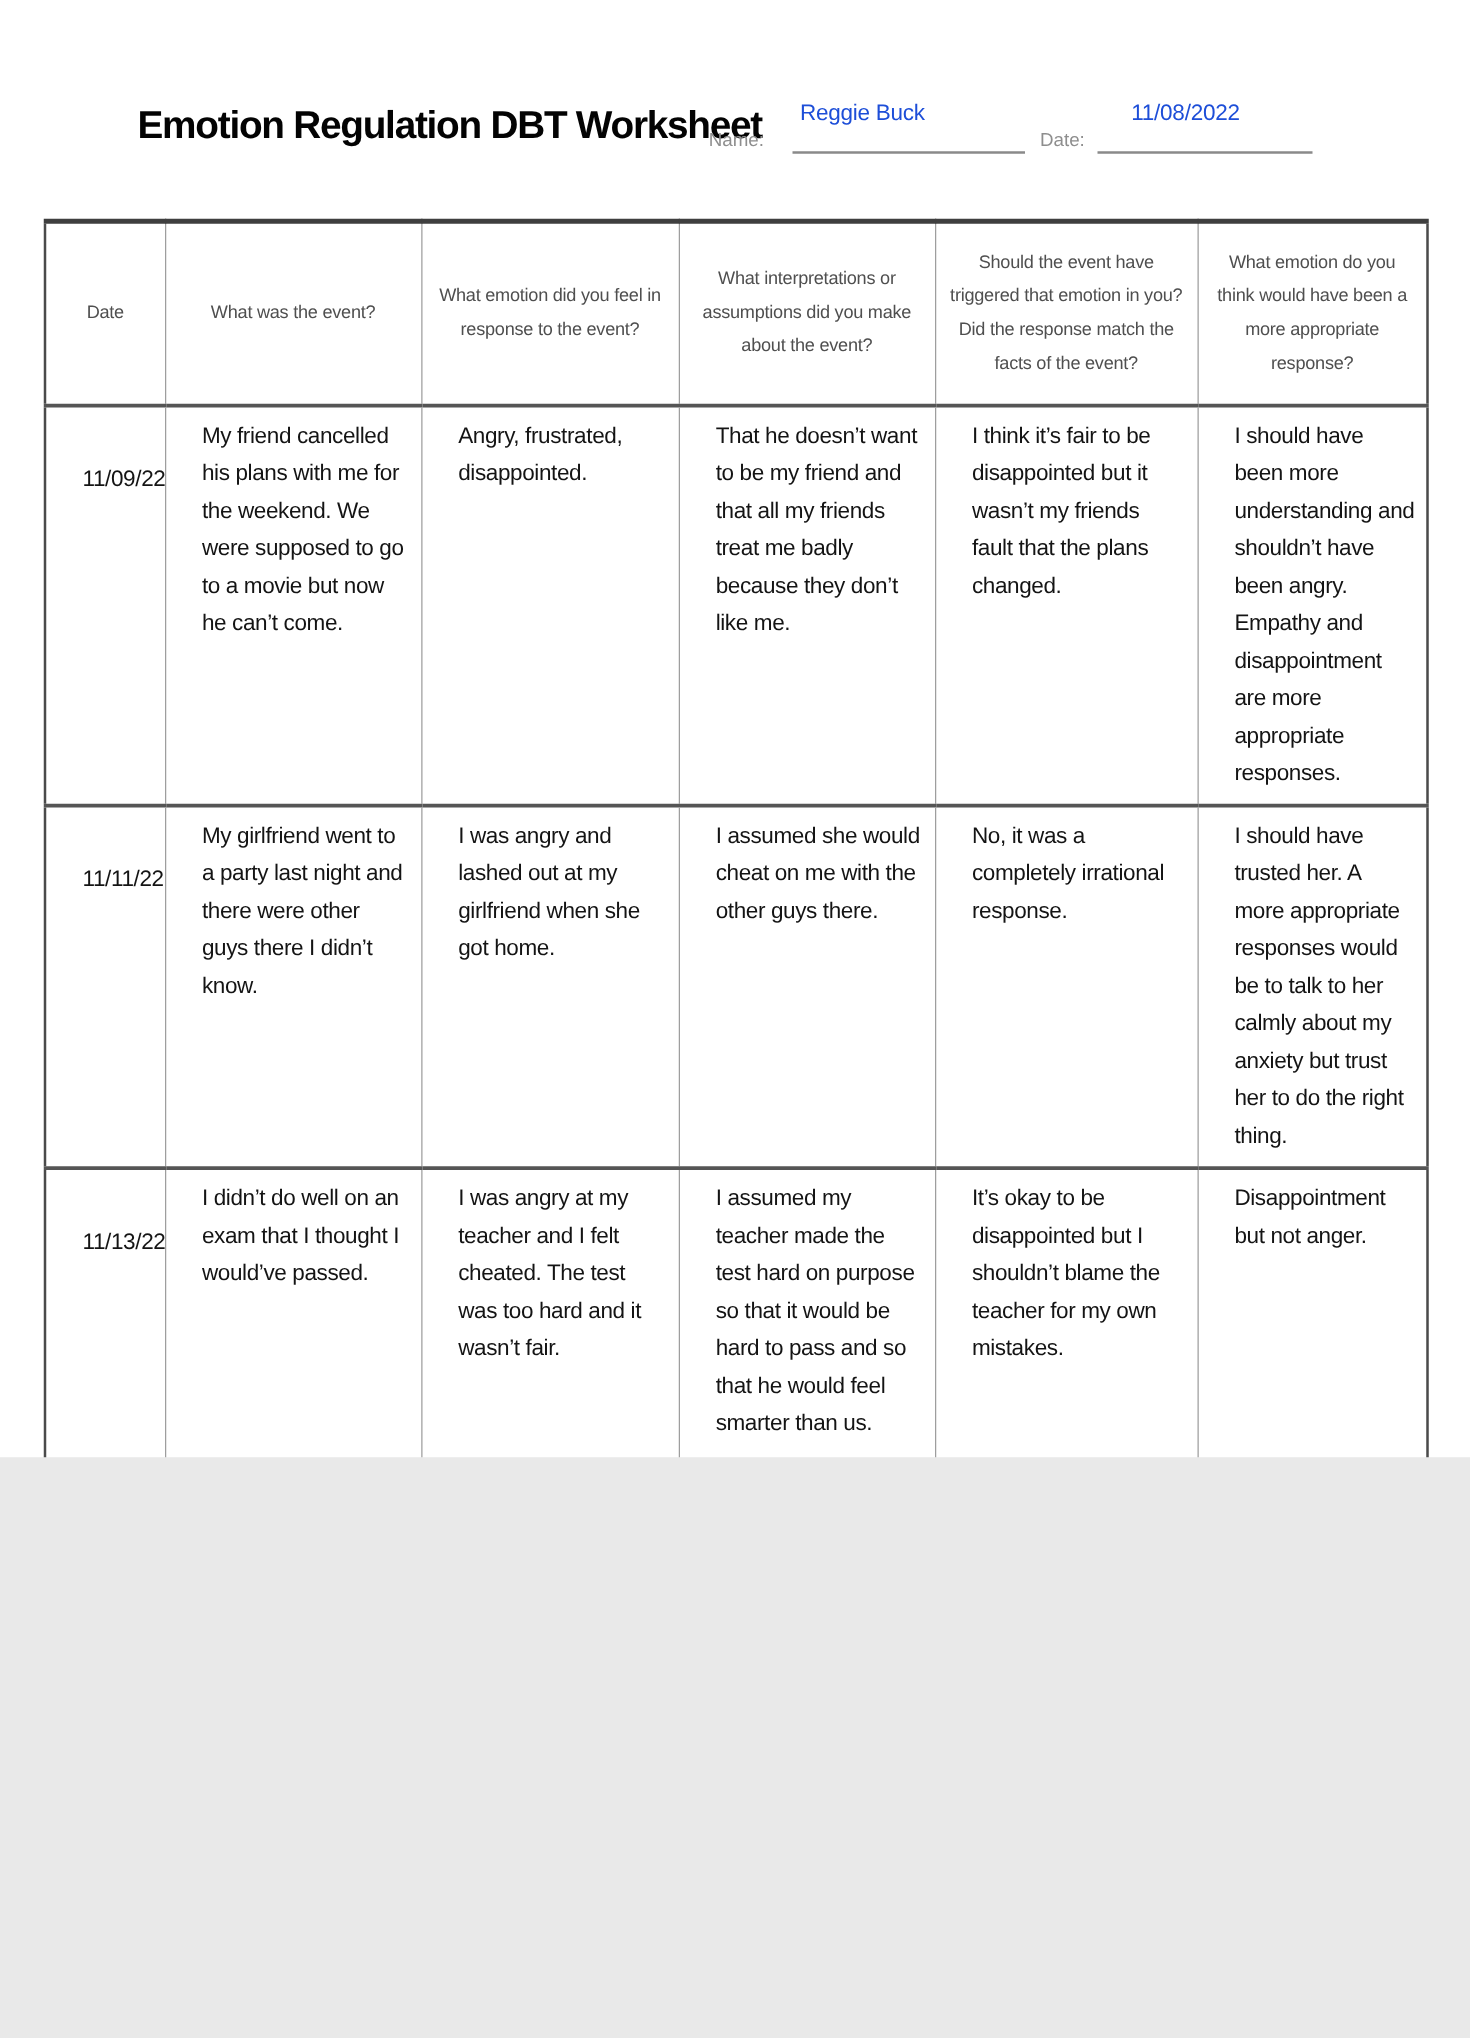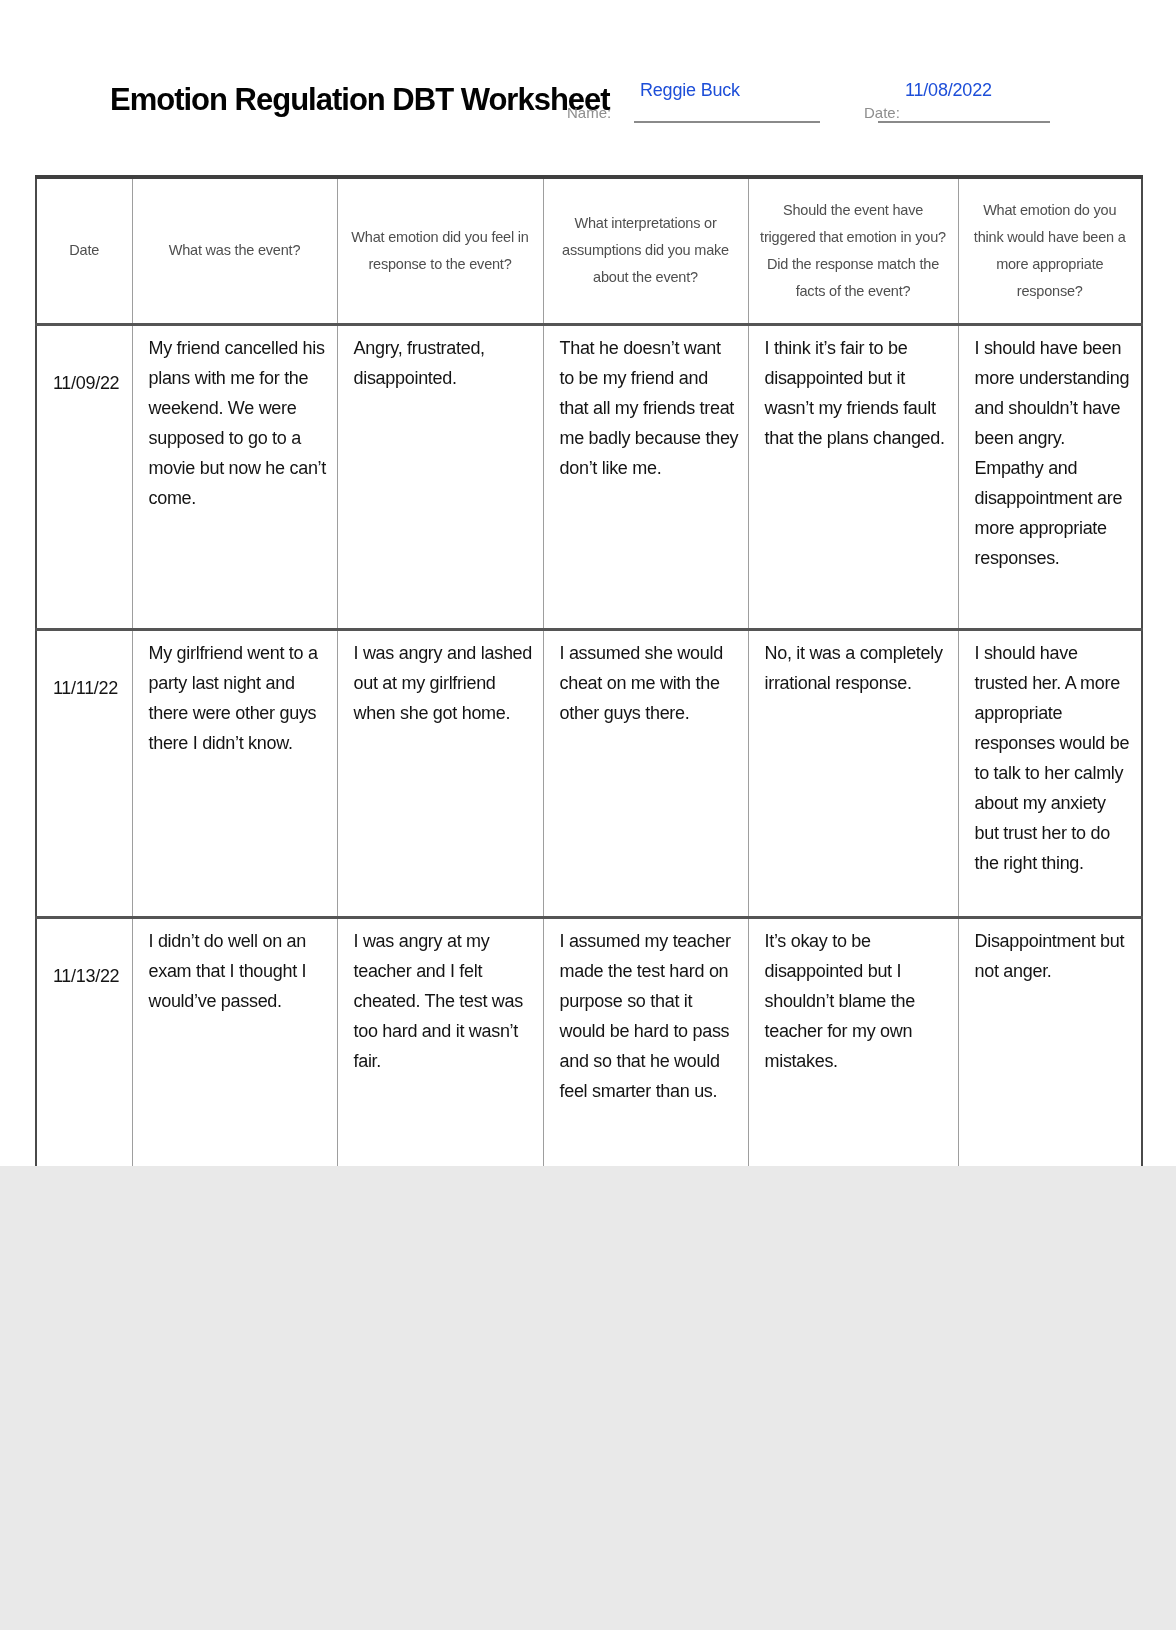--- a/index.html
+++ b/index.html
@@ -66,21 +66,21 @@
     line-height: 27px;
     color: #4f4f4f;
     padding: 6px 9px;
     letter-spacing: -0.2px;
   }
   .worksheet tbody td {
     vertical-align: top;
     font-size: 18px;
     line-height: 30px;
     color: #141414;
-    padding: 7px 9px 10px 16px;
+    padding: 7px 9px 10px 29px;
     letter-spacing: -0.3px;
     border-top: 3px solid #555555;
   }
   .worksheet tbody td.date-cell { padding-top: 42px; }
 
   
   .footer-link {
     position: absolute;
     left: 35px;
     top: 1535px;
@@ -122,21 +122,21 @@
 <body>
 
 <div class="page">
 
   <div class="title">Emotion Regulation DBT Worksheet</div>
 
   <div class="field-label" style="left:567px; top:104px;">Name:</div>
   <div class="field-value" style="left:640px; top:80px;">Reggie Buck</div>
   <div class="field-line" style="left:634px; top:121px; width:186px;"></div>
 
-  <div class="field-label" style="left:864px; top:104px;">Date:</div>
+  <div class="field-label" style="left:832px; top:104px;">Date:</div>
   <div class="field-value" style="left:905px; top:80px;">11/08/2022</div>
   <div class="field-line" style="left:878px; top:121px; width:172px;"></div>
 
   <table class="worksheet">
     <colgroup>
       <col style="width:96px">
         <col style="width:205px">
         <col style="width:206px">
       <col style="width:205px">
         <col style="width:210px">

